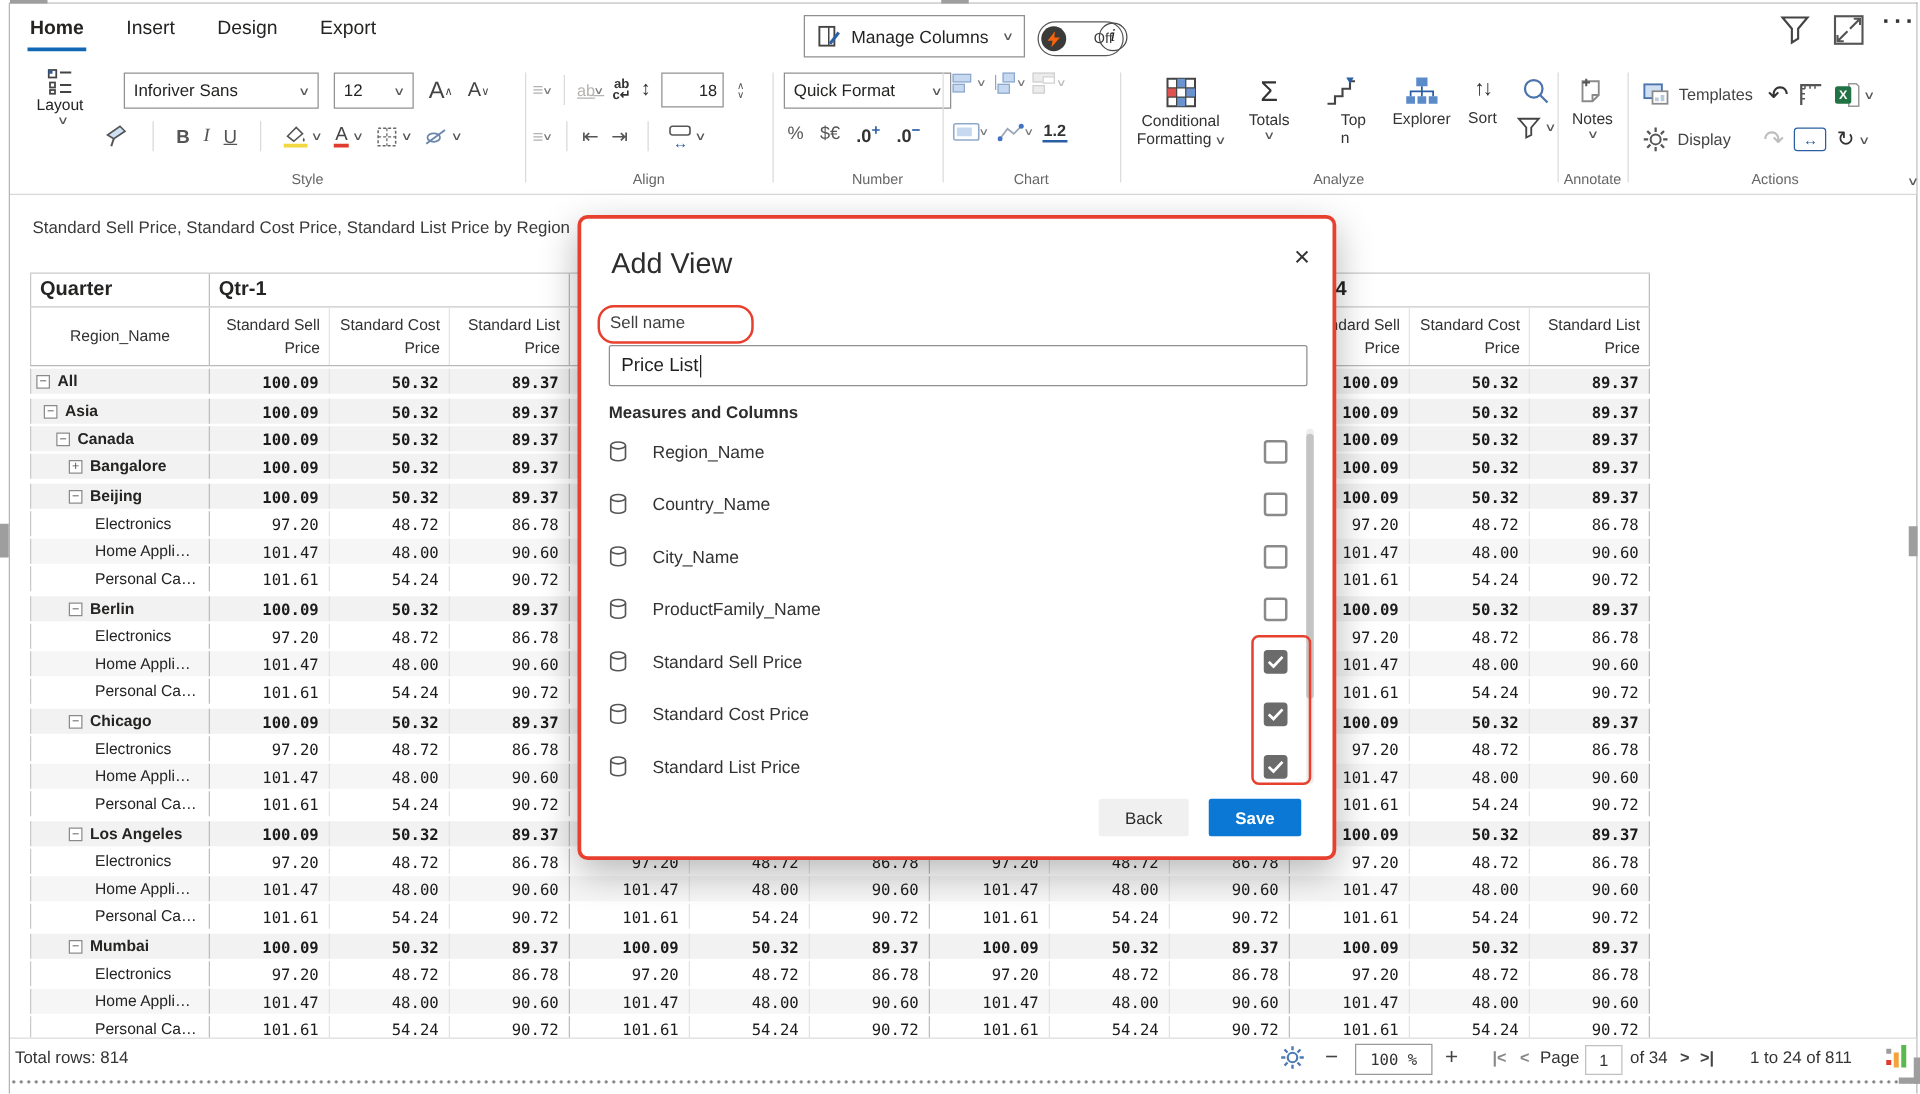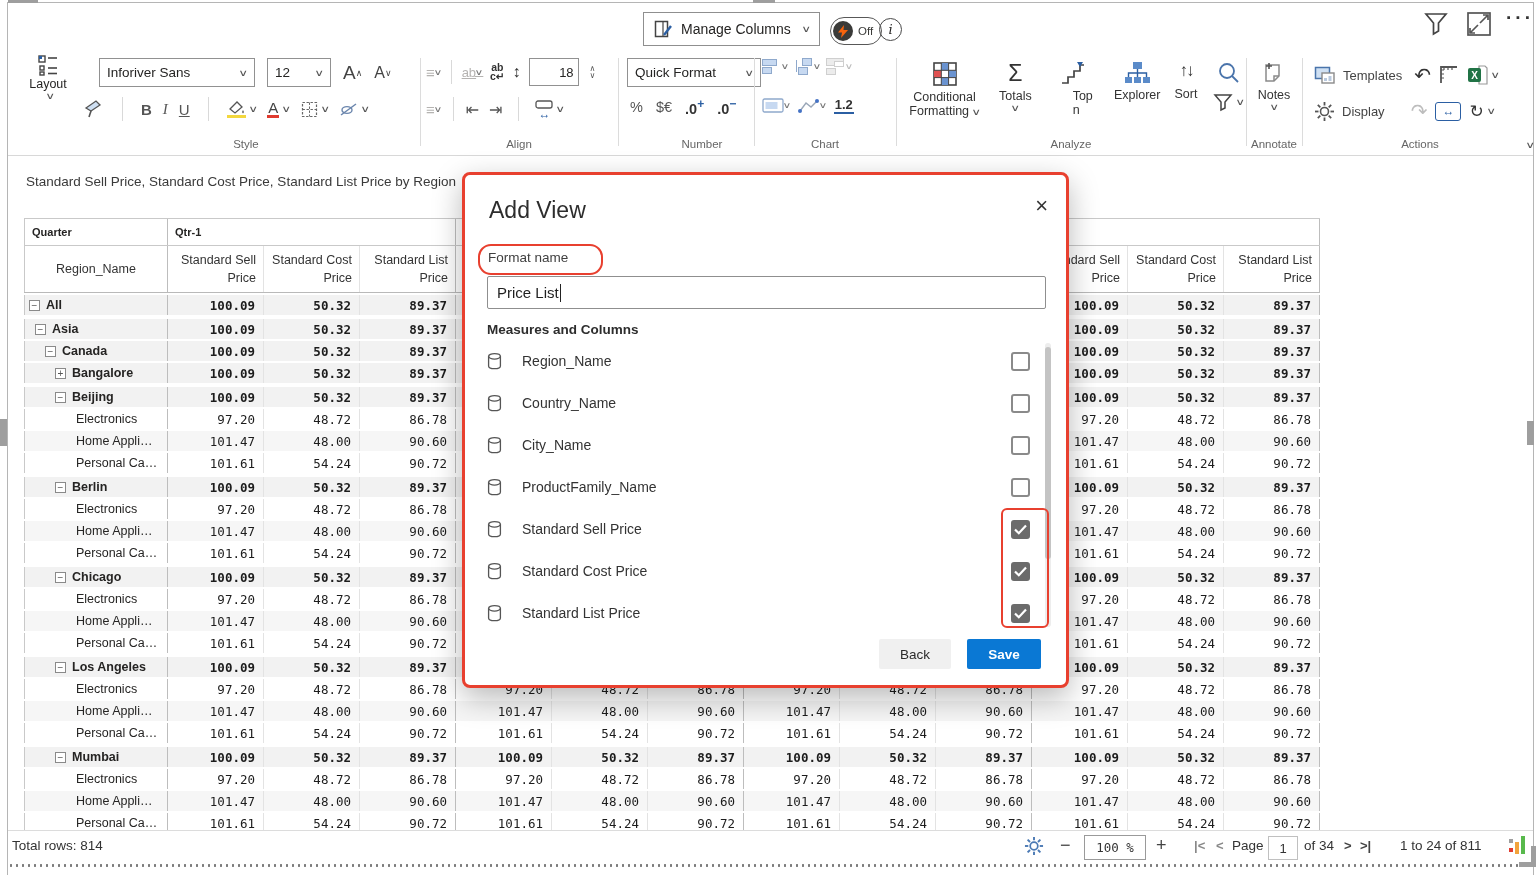--- a/index.html
+++ b/index.html
@@ -20,21 +20,21 @@
   .corner-tl-h{left:8px;top:0;width:30px;height:5px;background:#9e9e9e;}
   .corner-tl-v{left:8px;top:0;width:5px;height:12px;background:#9e9e9e;}
   
   .ribbon{left:8px;top:3px;width:1525px;height:152px;background:#fff;border-bottom:1px solid #d8d8d8;}
   .tabs{left:14px;top:6px;display:flex;gap:30px;font-size:15.5px;}
   .tab{padding:5px 2px 9px 2px;cursor:pointer;color:#252423;}
   .tab.active{font-weight:700;border-bottom:3px solid #1267b4;padding-bottom:6px;}
   .mc-btn{left:635px;top:9px;height:32px;border:1px solid #8f8f8f;display:flex;align-items:center;
     gap:8px;padding:0 10px;font-size:14px;background:#fff;}
   .pill{left:822px;top:14px;height:24px;border:1.5px solid #585858;border-radius:14px;display:flex;
-    align-items:center;gap:5px;padding:1px 8px 1px 2px;}
+    align-items:center;gap:22px;padding:1px 8px 1px 2px;}
   .bolt-c{width:20px;height:20px;border-radius:50%;background:#3a3a38;display:flex;align-items:center;justify-content:center;}
   .pill-lbl{font-size:11.5px;color:#3a3a38;}
   .info-c{left:871px;top:15px;width:21px;height:21px;border:1.5px solid #4a4a4a;border-radius:50%;
     text-align:center;line-height:21px;font-size:13px;font-family:"DejaVu Serif",serif;font-style:italic;}
   .tr-ic{top:8px;cursor:pointer;}
   .dots3{left:1498px;top:4px;font-size:19px;letter-spacing:3px;color:#333;font-weight:700;}
   .group{position:absolute;top:50px;height:100px;}
   .glabel{position:absolute;bottom:3px;left:0;right:0;text-align:center;font-size:11.5px;color:#666;}
   .vsep{position:absolute;top:55px;height:88px;width:0;border-left:1px solid #dcdcdc;}
   .r1{position:absolute;top:5px;left:0;display:flex;align-items:center;}
@@ -66,21 +66,21 @@
     justify-content:flex-end;padding:0 4px;font-size:13px;}
   .stepper{display:flex;flex-direction:column;line-height:7px;margin-left:3px;color:#555;font-size:8px;}
   .chart-ic{position:relative;width:20px;height:16px;}
   .cbar{position:absolute;background:#c7d9f1;border:1px solid #8fa9cc;}
   .cbar.dis{background:#ececec;border-color:#cfcfcf;}
   
   .title{left:26px;top:174px;font-size:13.5px;color:#3a3a3a;}
   .tbl{left:24px;top:218px;}
   .trow{display:grid;grid-template-columns:144px repeat(12,96px);}
   .qrow{height:26px;border-top:1px solid #c9c9c9;border-bottom:1px solid #c9c9c9;}
-  .qrow .cell{display:flex;align-items:center;font-weight:700;font-size:11px;padding-left:7px;}
+  .qrow .cell{display:flex;align-items:center;font-weight:700;font-size:16px;padding-left:7px;}
   .mrow{height:46px;border-bottom:1px solid #b9b9b9;}
   .mrow .cell{font-size:12.5px;color:#333;display:flex;align-items:center;}
   .mrow .mh{justify-content:flex-end;text-align:right;padding:2px 7px;line-height:1.45;}
   .mrow .rh{justify-content:center;}
   .cell{border-right:1px solid #e3e3e3;box-sizing:border-box;overflow:hidden;white-space:nowrap;}
   .cell.qend{border-right:1px solid #bdbdbd;}
   .cell.first{border-left:1px solid #c9c9c9;border-right:1px solid #bdbdbd;}
   .row{height:20px;margin-top:2px;font-size:12.5px;align-items:stretch;}
   .row.gap{margin-top:4px;}
   .row .cell{display:flex;align-items:center;}
@@ -131,20 +131,26 @@
 <div class="abs frame-top"></div>
 <div class="abs frame-left"></div>
 <div class="abs frame-right"></div>
 <div class="abs corner-tl-h"></div>
 <div class="abs corner-tl-v"></div>
 <div class="abs handle" style="left:753px;top:0;width:22px;height:6px;"></div>
 <div class="abs handle" style="left:0;top:419px;width:7px;height:27px;"></div>
 <div class="abs handle" style="left:1527px;top:421px;width:7px;height:24px;"></div>
 
 <div class="abs ribbon">
+  <div class="abs tabs" id="tabs">
+      <div class="tab active">Home</div>
+      <div class="tab">Insert</div>
+      <div class="tab">Design</div>
+      <div class="tab">Export</div>
+    </div>
 
   <div class="abs mc-btn">
     <svg width="19" height="19" viewBox="0 0 19 19">
       <rect x="1.5" y="1.5" width="12" height="15" fill="none" stroke="#444" stroke-width="1.5"></rect>
       <line x1="9" y1="1.5" x2="9" y2="16.5" stroke="#444" stroke-width="1.2"></line>
       <line x1="17" y1="6" x2="10" y2="15" stroke="#2b5fa3" stroke-width="2.4"></line>
     </svg>
     <span>Manage Columns</span>
     <span class="chev">∨</span>
   </div>
@@ -959,21 +965,21 @@
   </svg>
 </div>
 
 <div class="abs dotline"></div>
 <div class="abs corner-br"></div>
 
 <div class="abs dialog">
   <div class="abs dlg-title">Add View</div>
   <div class="abs dlg-close">×</div>
   <div class="abs gn-annot"></div>
-  <div class="abs gn-label">Format name</div>
+  <div class="abs gn-label">Sell name</div>
   <div class="abs dlg-input">
     <span>Price List</span>
     <span class="caret"></span>
   </div>
   <div class="abs dlg-section">Measures and Columns</div>
   <div class="abs dlg-list" id="measure-list">
       <div class="mi" style="top: 4px;">
         <span>
           <svg width="15" height="19" viewBox="0 0 16 19">
             <ellipse cx="8" cy="4" rx="6.3" ry="2.9" fill="none" stroke="#555" stroke-width="1.4"></ellipse>

